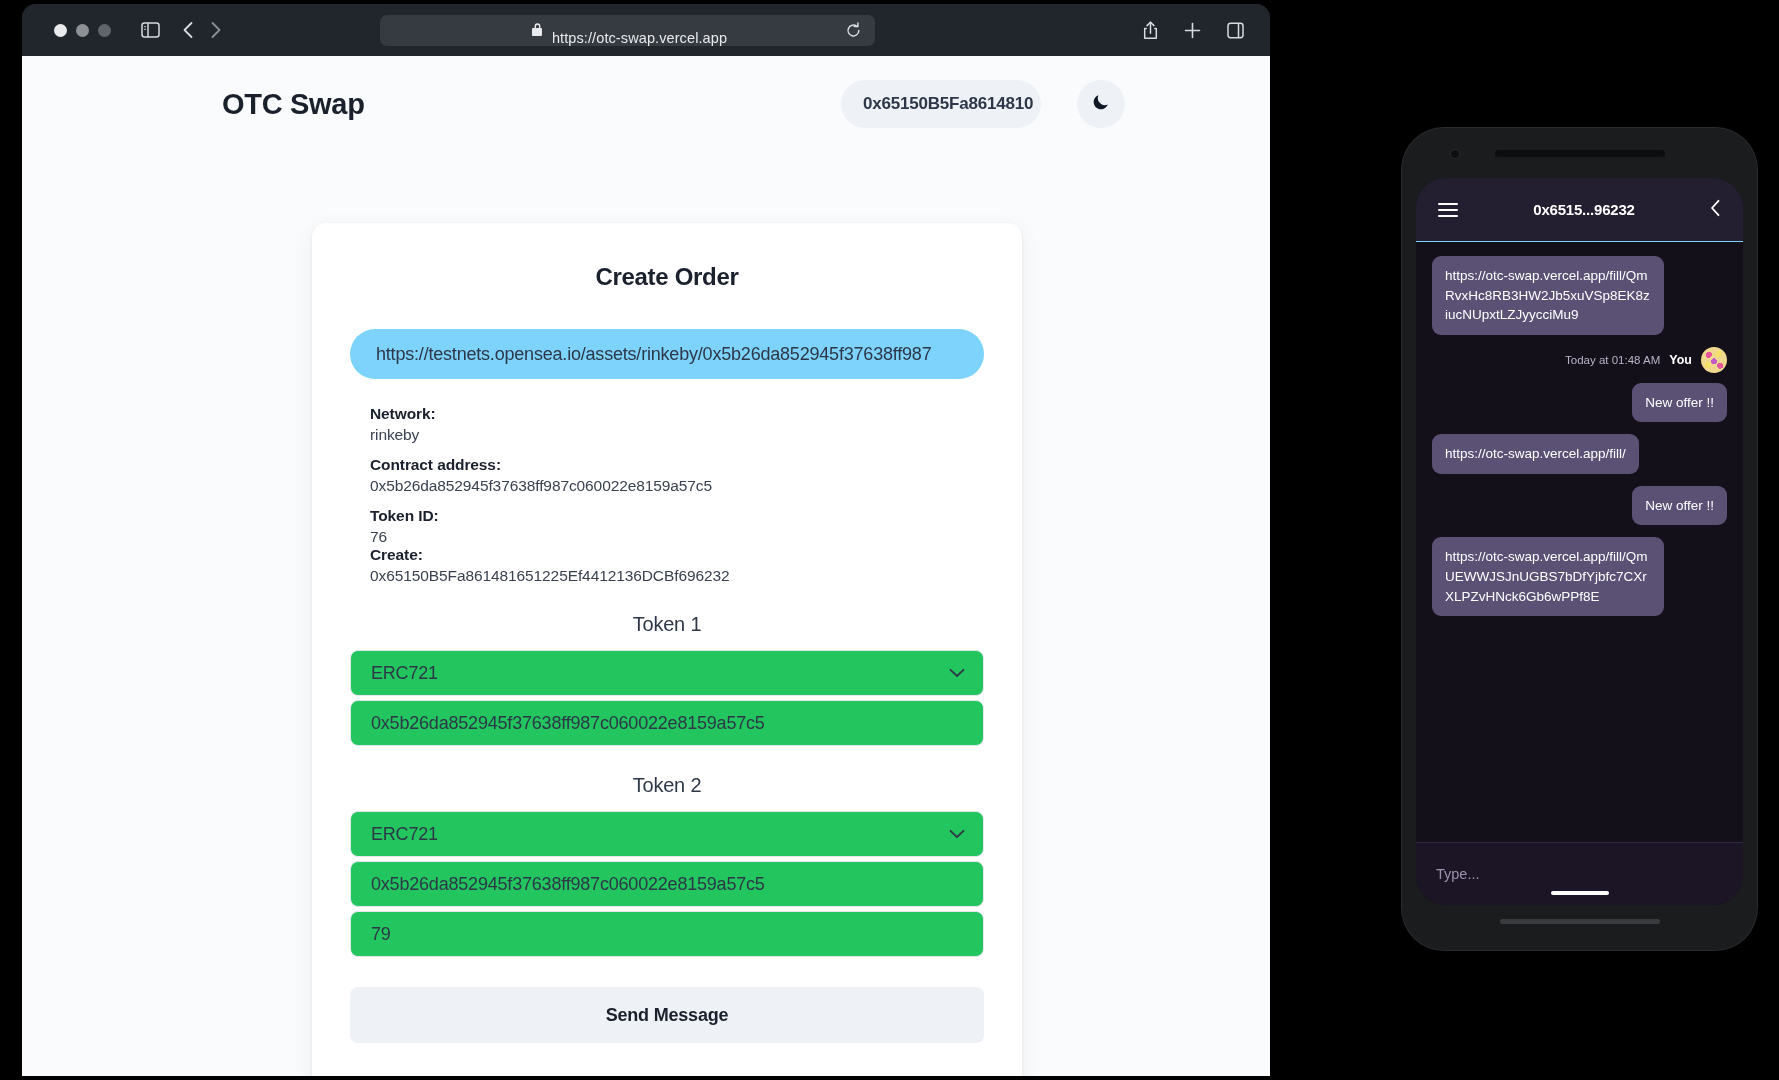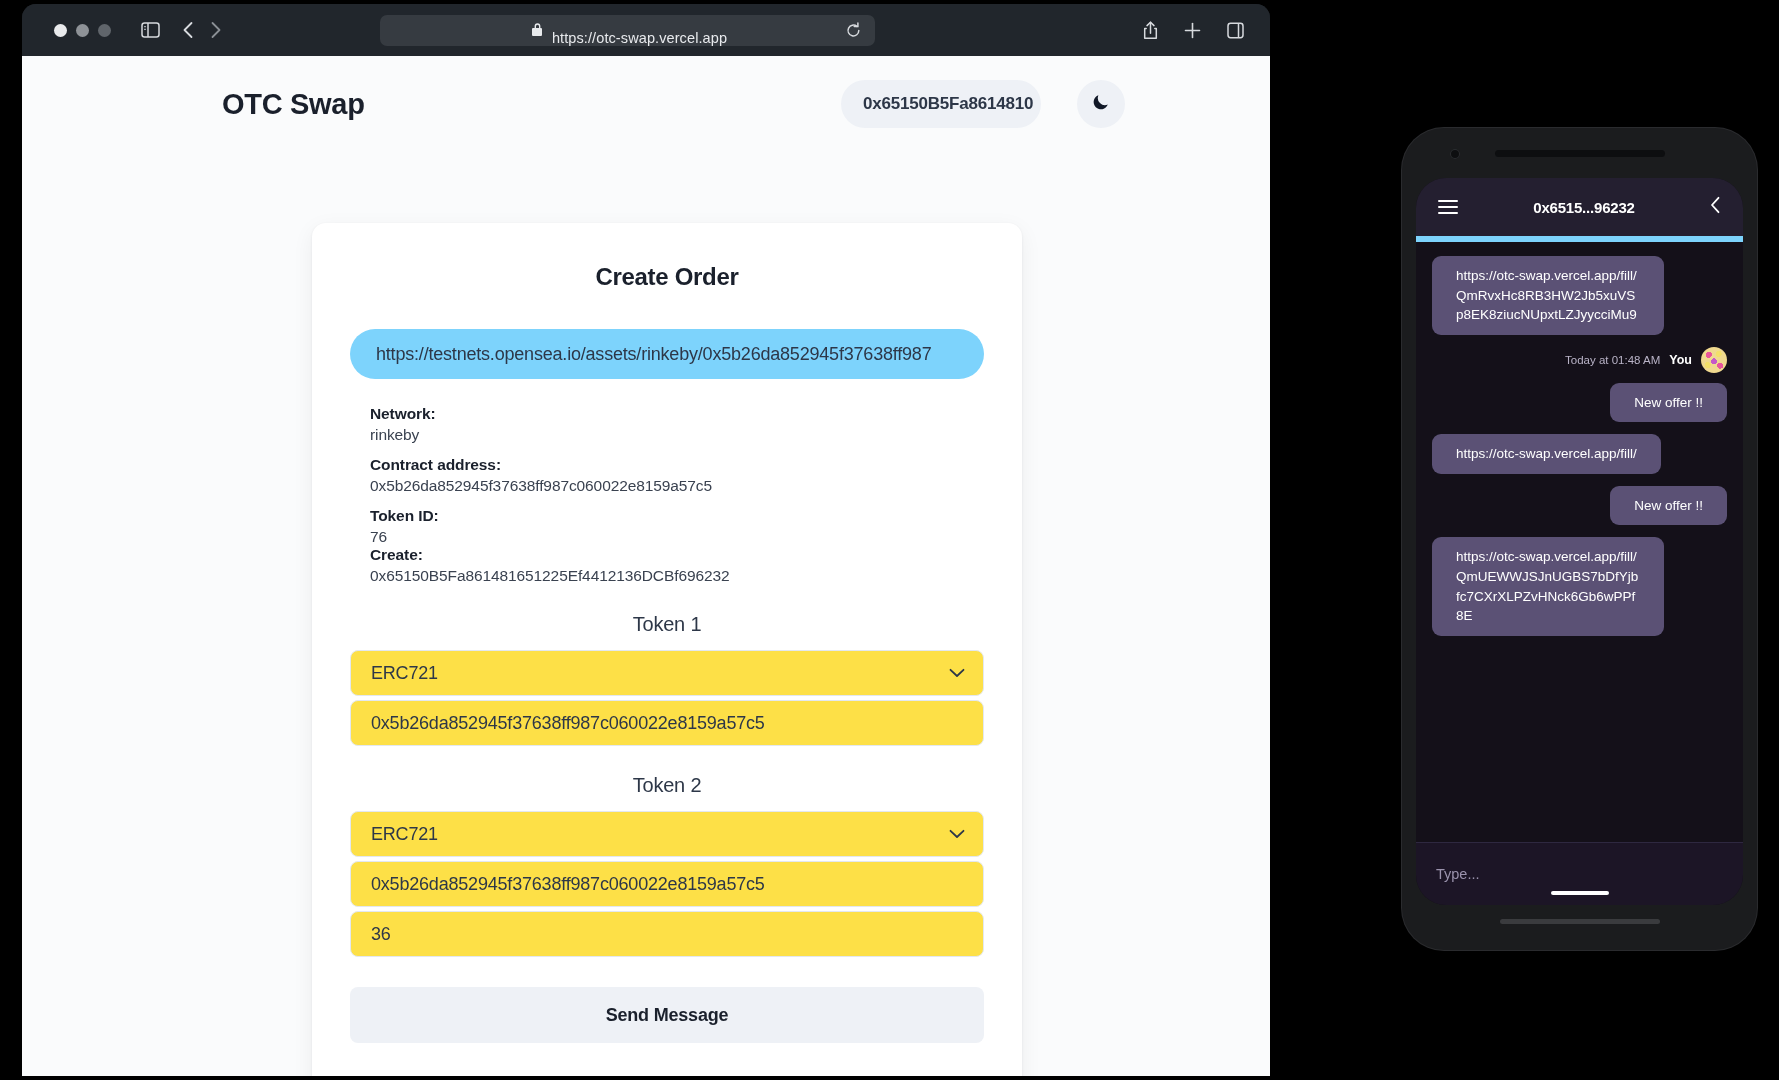--- a/index.html
+++ b/index.html
@@ -160,21 +160,21 @@
     font-size: 20px;
     color: #2d3748;
     margin-bottom: 14px;
     letter-spacing: -0.2px;
   }
   .field {
     position: relative;
     height: 46px;
     border: 1px solid #e3e8ef;
     border-radius: 8px;
-    background: #fde047;
+    background: #22c55e;
     display: flex; align-items: center;
     padding: 0 20px;
     margin-top: 4px;
     overflow: hidden;
     white-space: nowrap;
   }
   .field-text {
     font-size: 18px; color: #2d3748; letter-spacing: -0.2px;
   }
   .field.select { border-radius: 8px; }
@@ -226,21 +226,21 @@
     width: 327px; height: 727px;
     background: #141019;
     border-radius: 30px;
     overflow: hidden;
   }
   #chat-header {
     position: relative;
     height: 64px;
     background: #241f30;
     display: flex; align-items: center;
-    border-bottom: 6px solid #7dd3fc;
+    border-bottom: 1px solid #7dd3fc;
   }
   #hamburger-icon { margin-left: 22px; display: flex; flex-direction: column; gap: 4px; }
   #hamburger-icon span { display:block; width: 20px; height: 2px; background: #ffffff; border-radius: 1px; }
   #chat-title {
     flex: 1; text-align: center;
     color: #ffffff; font-size: 15px; font-weight: bold;
     letter-spacing: -0.2px;
   }
   #chat-back-icon { margin-right: 22px; color: #ffffff; }
 
@@ -249,21 +249,21 @@
     height: 600px;
     background: #141019;
     padding: 14px 16px 0 16px;
   }
   .bubble {
     background: #5b5175;
     color: #ffffff;
     border-radius: 9px;
     font-size: 13.5px;
     line-height: 1.45;
-    padding: 10px 24px;
+    padding: 10px 13px;
     width: fit-content;
     max-width: 232px;
     word-break: break-all;
     margin-bottom: 12px;
   }
   .bubble.right { margin-left: auto; }
   .bubble.short { word-break: normal; }
   #msg-meta-row {
     display: flex; align-items: center; justify-content: flex-end;
     gap: 9px; margin-bottom: 10px; margin-top: 2px;
@@ -442,21 +442,21 @@
           <span class="chevron">
             <svg width="16" height="10" viewBox="0 0 16 10" fill="none" stroke="currentColor" stroke-width="1.8" stroke-linecap="round" stroke-linejoin="round">
               <polyline points="1.5,1.8 8,8 14.5,1.8"></polyline>
             </svg>
           </span>
         </div>
         <div class="field">
           <span class="field-text">0x5b26da852945f37638ff987c060022e8159a57c5</span>
         </div>
         <div class="field">
-          <span class="field-text">36</span>
+          <span class="field-text">79</span>
         </div>
       </div>
 
       <button id="send-message-button">Send Message</button>
     </div>
   </div>
 </div>
 
 <div id="phone-device">
   <div id="phone-camera"></div>

